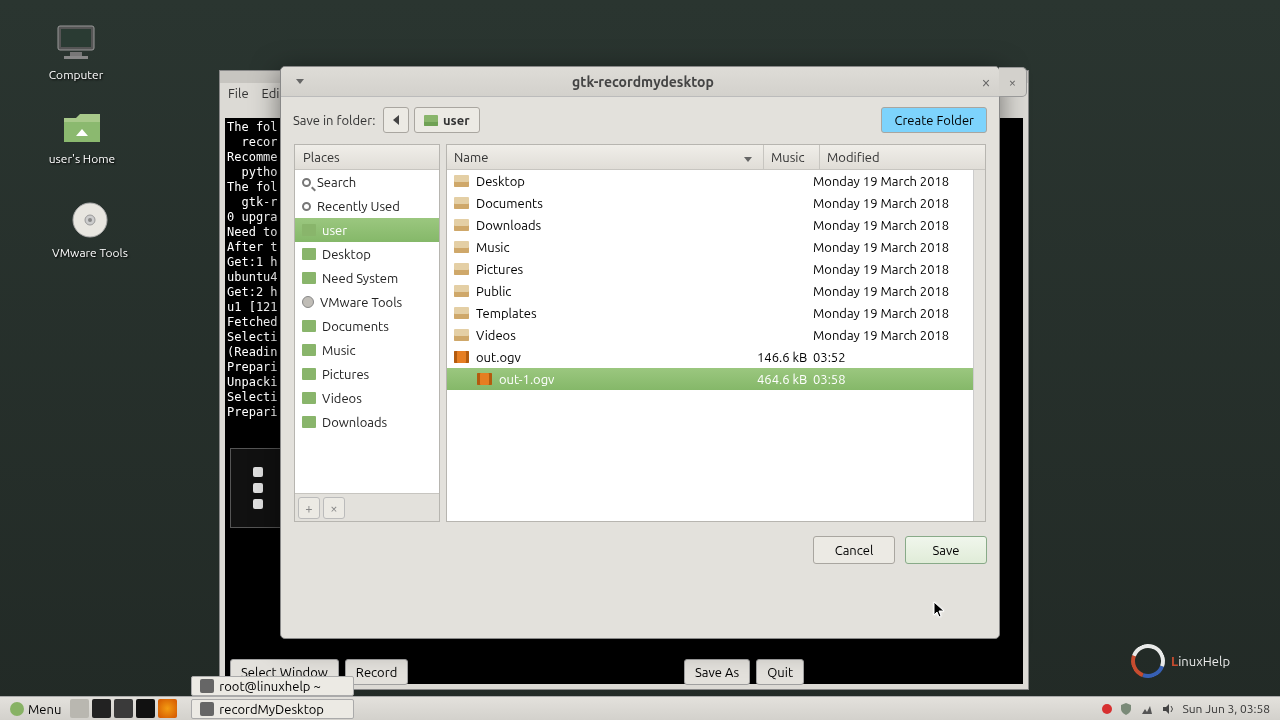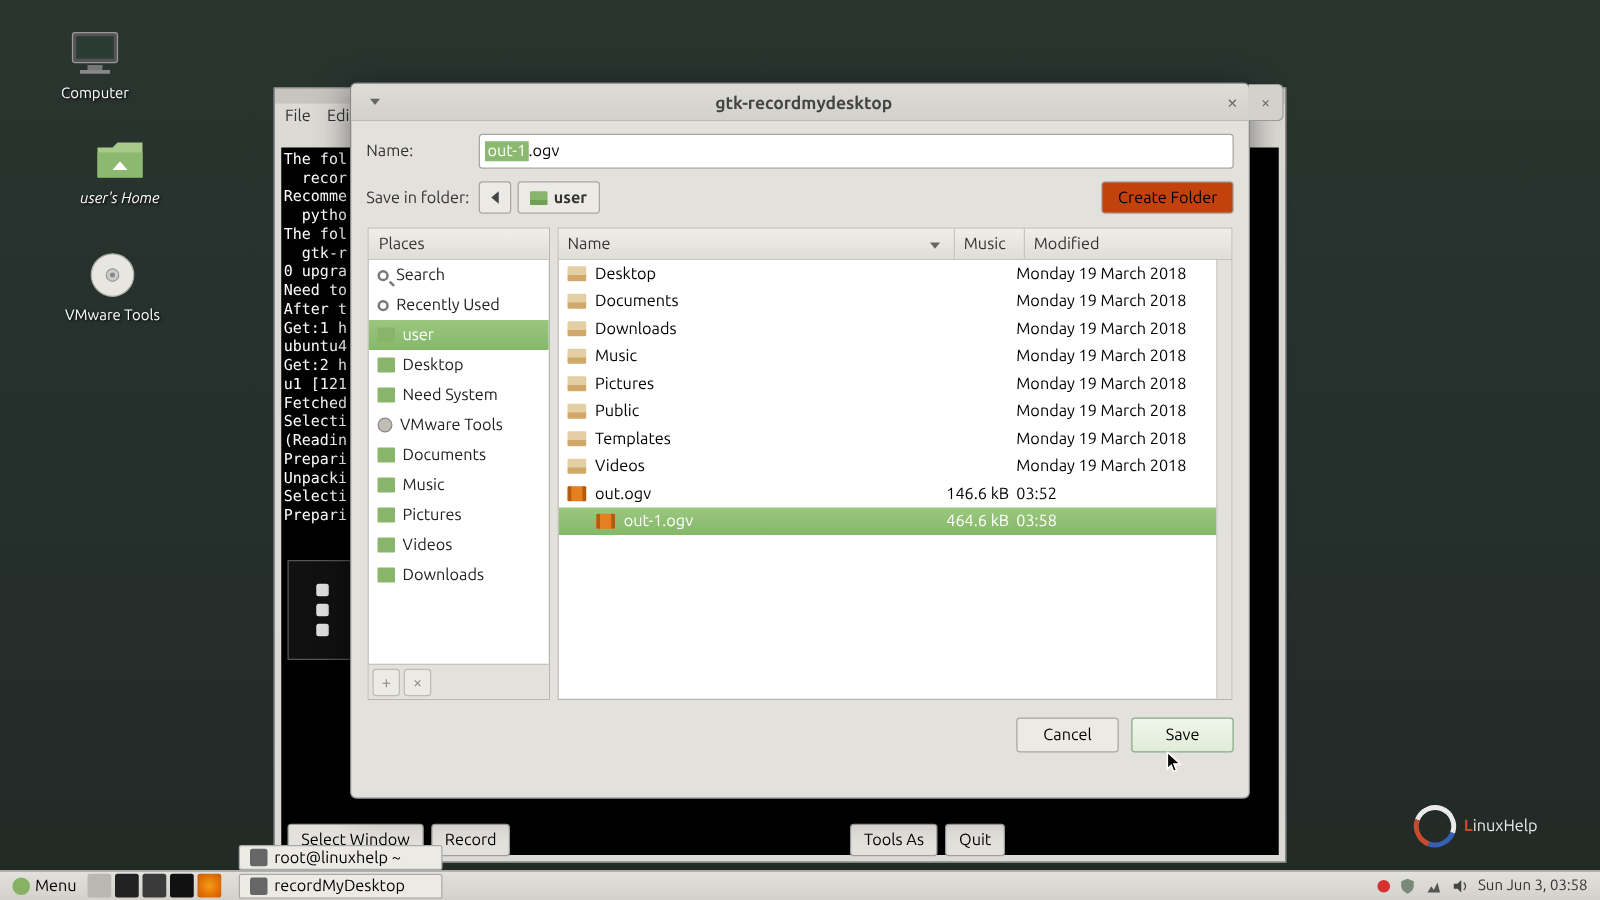--- a/index.html
+++ b/index.html
@@ -36,21 +36,21 @@
 .dlg-body { padding: 10px 12px 12px 12px; }
 .row { display:flex; align-items:center; margin-bottom:10px; }
 .row .lbl { width: 90px; color:#333; }
 .name-input { flex:1; height:28px; border:1px solid #a9a6a0; border-radius:3px; background:#fff; display:flex; align-items:center; padding:0 4px; }
 .name-input .sel { background: #8bb96f; color:#fff; padding: 1px 2px; }
 .path-row .back { width:26px; height:26px; border:1px solid #a9a6a0; background:#eceae4; border-radius:3px; display:flex; align-items:center; justify-content:center; margin-right:5px; }
 .path-row .back::after { content:""; border-top:5px solid transparent; border-bottom:5px solid transparent; border-right:6px solid #444; }
 .path-row .crumb { height:26px; border:1px solid #a9a6a0; background:#eceae4; border-radius:3px; display:flex; align-items:center; padding: 0 9px; font-weight:bold; color:#333; gap:5px; }
 .path-row .crumb .fico { width:14px; height:11px; background:#89b56b; border-radius:1px; box-shadow: inset 0 -4px 0 #6fa154; }
 .path-row .spacer { flex:1; }
-.btn-reg { height:26px; padding:0 12px; border:1px solid #a9a6a0; background:#c2410c; border-radius:3px; cursor:pointer; }
+.btn-reg { height:26px; padding:0 12px; border:1px solid #a9a6a0; background:#7dd3fc; border-radius:3px; cursor:pointer; }
 
 .browser { display:flex; height: 380px; border:1px solid #fff0; gap:6px; }
 .places { width:146px; display:flex; flex-direction:column; border:1px solid #b7b5b0; background:#fff; }
 .places .head { background: linear-gradient(#f0eee9,#e0ddd7); border-bottom:1px solid #c7c5c0; padding:5px 8px; color:#333; }
 .places .list { flex:1; overflow:auto; }
 .p-item { display:flex; align-items:center; gap:6px; padding:5px 7px; cursor:pointer; color:#222; }
 .p-item.selected { background: linear-gradient(#9bc77f,#85b869); color:#fff; }
 .p-item .pi { width:14px; height:12px; background:#89b56b; border-radius:1px; flex-shrink:0; }
 .p-item .pi.search { background:none; border:2px solid #777; border-radius:50%; width:9px; height:9px; position:relative; }
 .p-item .pi.search::after { content:""; position:absolute; width:5px; height:2px; background:#777; transform:rotate(45deg); left:7px; top:8px; }
@@ -109,21 +109,21 @@
 
 <div class="desktop-icon" style="left:36px; top:22px;">
   <div class="icon-box"><svg viewBox="0 0 48 40">
         <rect x="6" y="4" width="36" height="24" rx="2" fill="#555" stroke="#999"></rect>
         <rect x="9" y="7" width="30" height="18" fill="#2a3b33"></rect>
         <rect x="18" y="30" width="12" height="4" fill="#777"></rect>
         <rect x="12" y="34" width="24" height="3" fill="#888"></rect>
       </svg></div>
   <div class="label">Computer</div>
 </div>
-<div class="desktop-icon" style="left:56px; top:106px;font-style:italic;">
+<div class="desktop-icon" style="left:42px; top:106px;">
   <div class="icon-box"><svg viewBox="0 0 48 40">
         <path d="M6 12 L18 12 L22 8 L42 8 L42 36 L6 36 Z" fill="#a8c98a"></path>
         <path d="M6 16 L42 16 L42 36 L6 36 Z" fill="#8bb96f"></path>
         <path d="M18 30 L24 23 L30 30 Z" fill="#fff"></path>
       </svg></div>
   <div class="label">user's Home</div>
 </div>
 <div class="desktop-icon" style="left:50px; top:200px;">
   <div class="icon-box"><svg viewBox="0 0 48 40">
         <circle cx="24" cy="20" r="17" fill="#e8e6e0" stroke="#aaa"></circle>
@@ -163,39 +163,32 @@
 <div class="term-preview">
   <div class="dot"></div>
     <div class="dot"></div>
     <div class="dot"></div>
 </div>
 
 <div class="rmd-bottom">
   <button class="btn">Select Window</button>
   <button class="btn">Record</button>
   <div class="spacer"></div>
-  <button class="btn">Tools As</button>
+  <button class="btn">Save As</button>
   <button class="btn">Quit</button>
 </div>
 
 <div class="dialog">
   <div class="behind-close">×</div>
   <div class="titlebar">
     <div class="tdd"></div>
     <div class="title">gtk-recordmydesktop</div>
     <div class="close">×</div>
   </div>
   <div class="dlg-body">
-    <div class="row">
-      <div class="lbl">Name:</div>
-      <div class="name-input">
-        <span class="sel">out-1</span>
-          <span>.ogv</span>
-      </div>
-    </div>
     <div class="row path-row">
       <div class="lbl">Save in folder:</div>
       <div class="back"></div>
       <div class="crumb">
         <div class="fico"></div>
         <span>user</span>
       </div>
       <div class="spacer"></div>
       <button class="btn-reg">Create Folder</button>
     </div>

